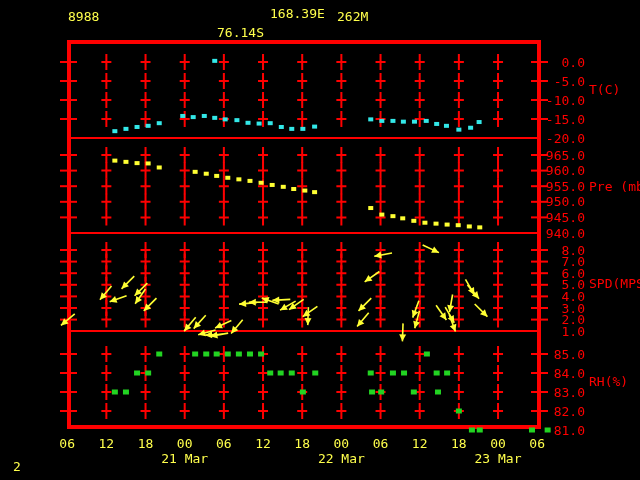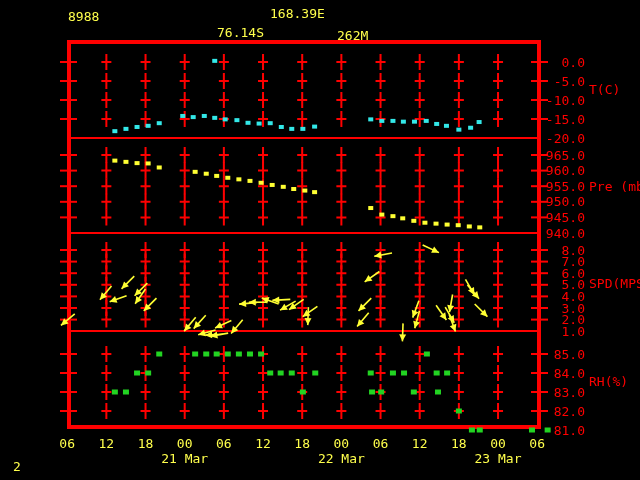--- a/index.html
+++ b/index.html
@@ -10,21 +10,21 @@
   .plot-svg text{font-family:"DejaVu Sans Mono","Liberation Mono",monospace;font-size:13px;}
 </style>
 </head>
 <body>
 
 <div class="page">
 
   <div class="hdr" style="left:68px;top:10px;">8988</div>
   <div class="hdr" style="left:217px;top:26px;">76.14S</div>
   <div class="hdr" style="left:270px;top:7px;">168.39E</div>
-  <div class="hdr" style="left:337px;top:10px;margin-top:19px;">262M</div>
+  <div class="hdr" style="left:337px;top:10px;">262M</div>
 
   <svg class="plot-svg" id="plot-svg" width="640" height="480" viewBox="0 0 640 480">
       <rect x="69" y="42" width="470" height="385" fill="none" stroke="#ff0000" stroke-width="4"></rect>
       <line x1="69" y1="138" x2="539" y2="138" stroke="#ff0000" stroke-width="2"></line>
       <line x1="69" y1="233" x2="539" y2="233" stroke="#ff0000" stroke-width="2"></line>
       <line x1="69" y1="331" x2="539" y2="331" stroke="#ff0000" stroke-width="2"></line>
       <path d="M 106.367 54 V 70 M 101.367 62 H 111.367" stroke="#ff0000" stroke-width="2" fill="none"></path>
       <path d="M 106.367 73 V 89 M 101.367 81 H 111.367" stroke="#ff0000" stroke-width="2" fill="none"></path>
       <path d="M 106.367 92 V 108 M 101.367 100 H 111.367" stroke="#ff0000" stroke-width="2" fill="none"></path>
       <path d="M 106.367 111 V 127 M 101.367 119 H 111.367" stroke="#ff0000" stroke-width="2" fill="none"></path>

